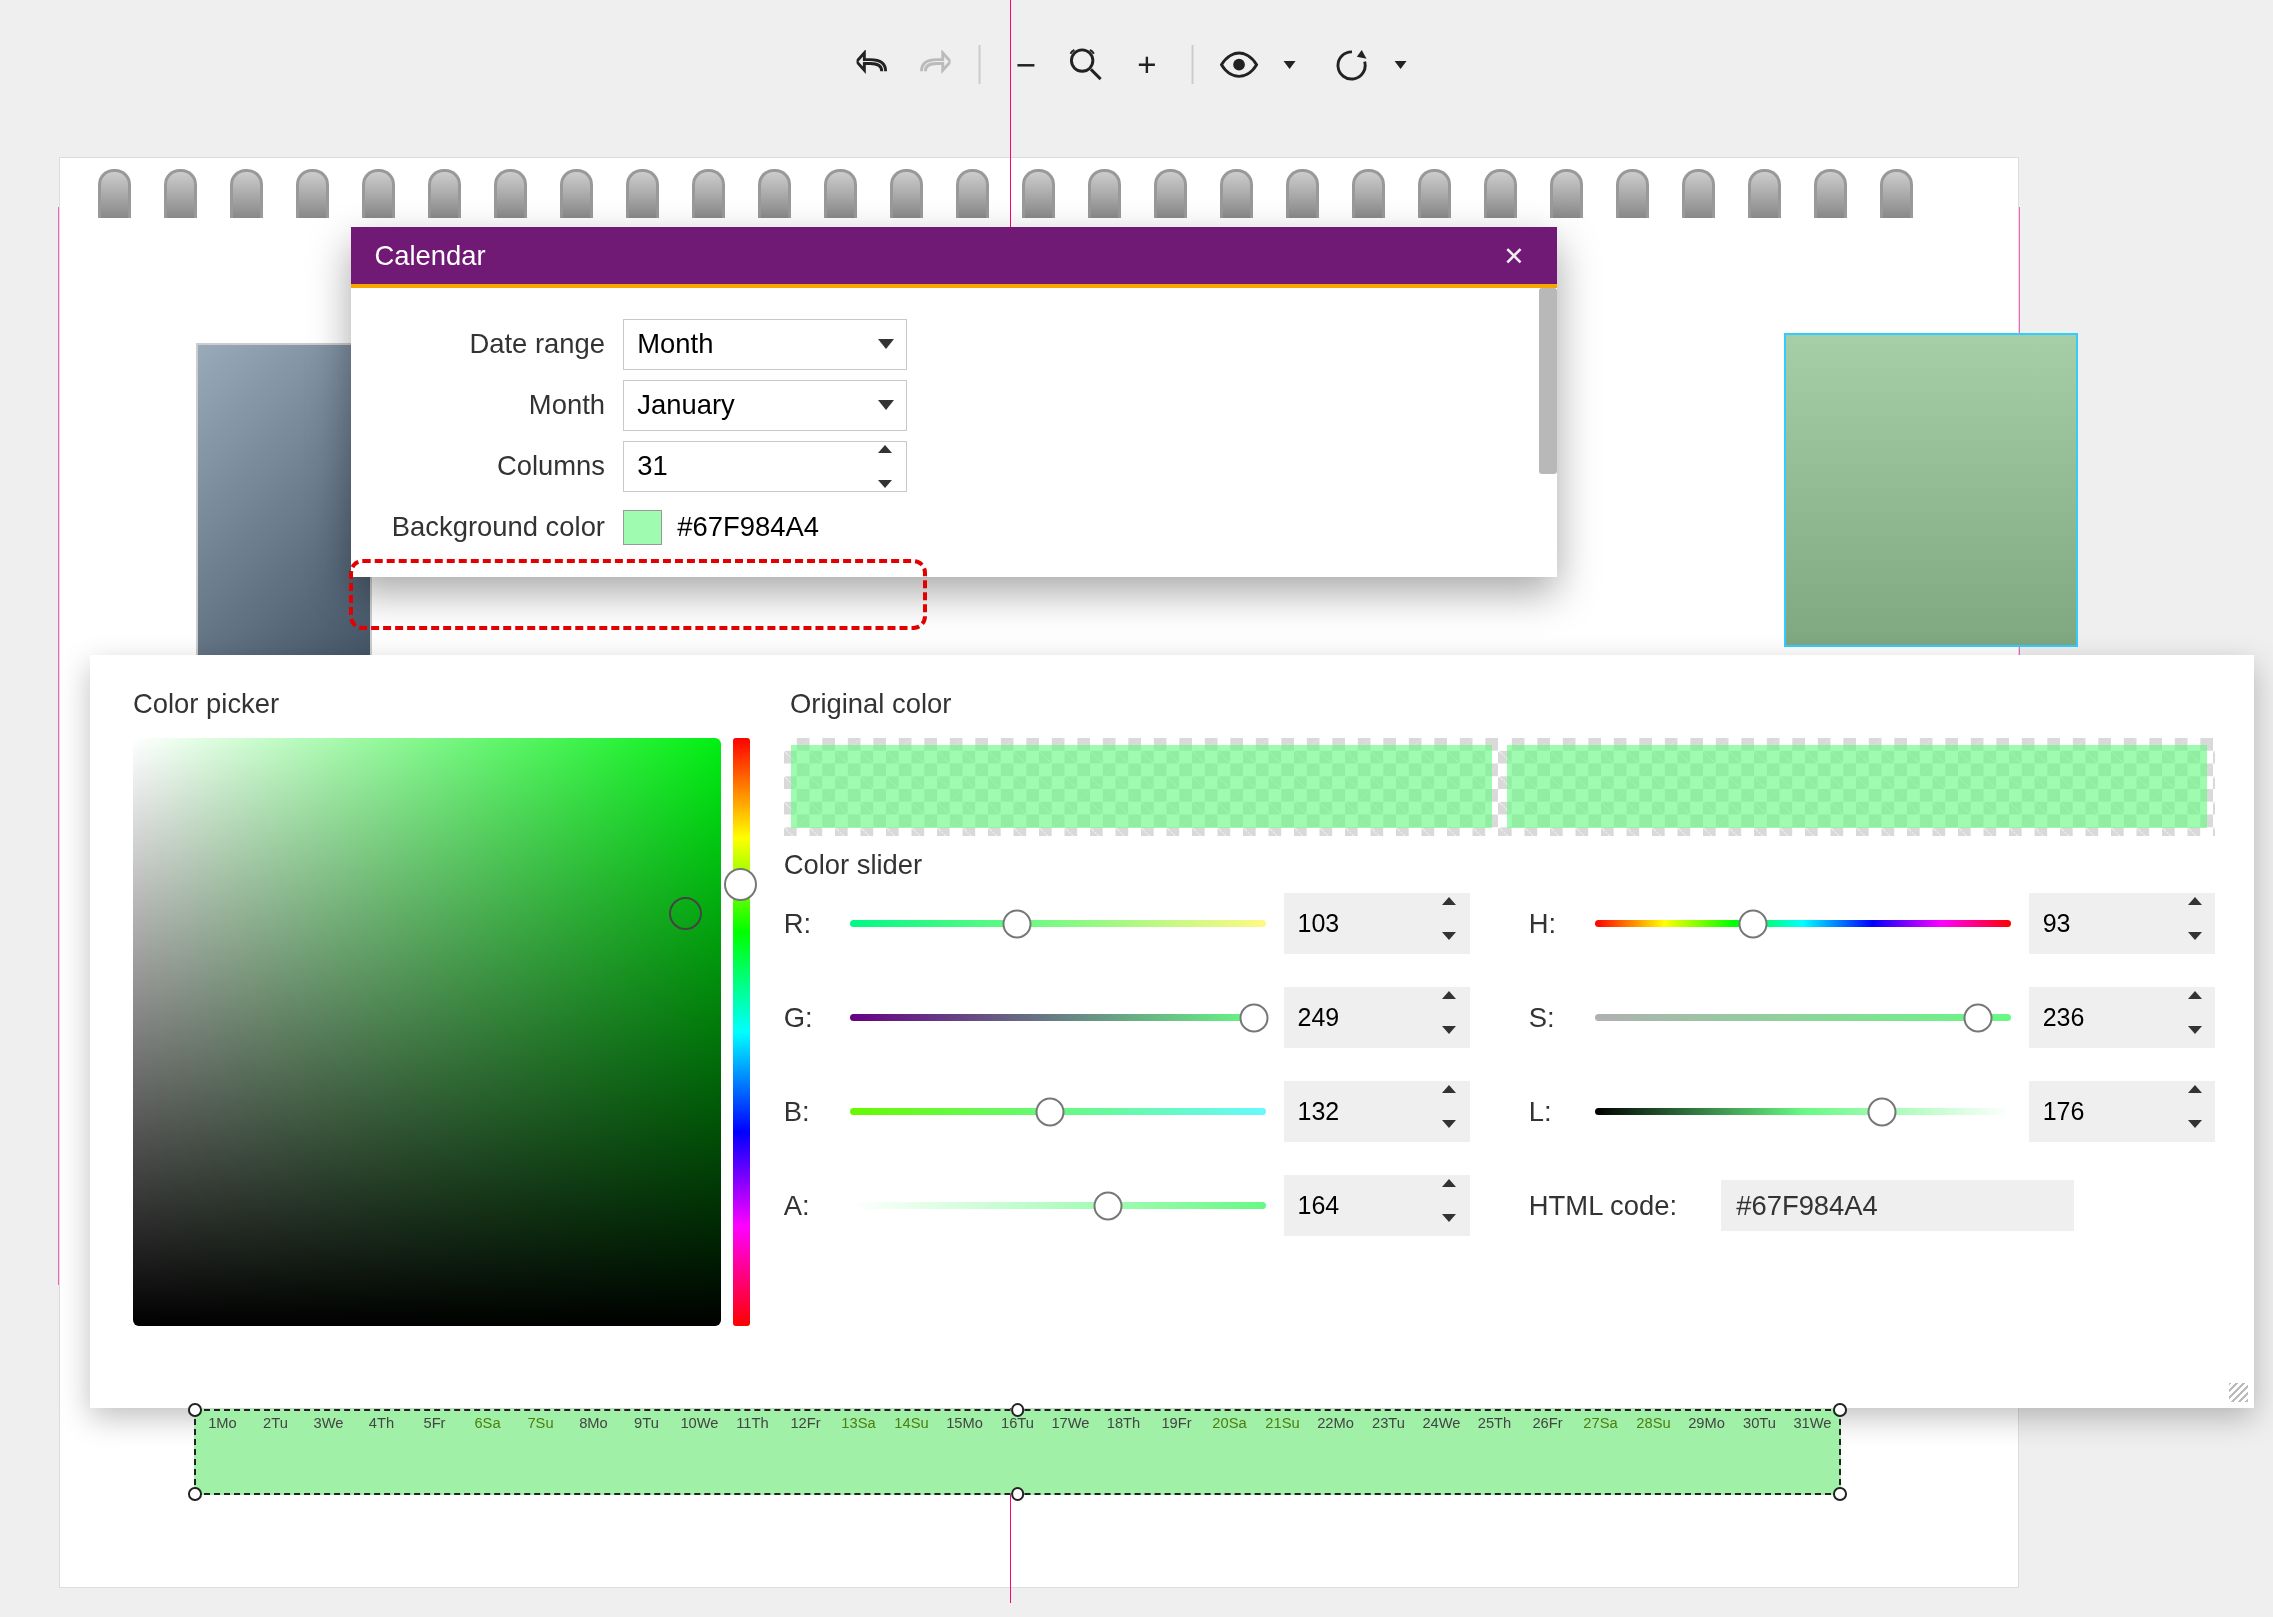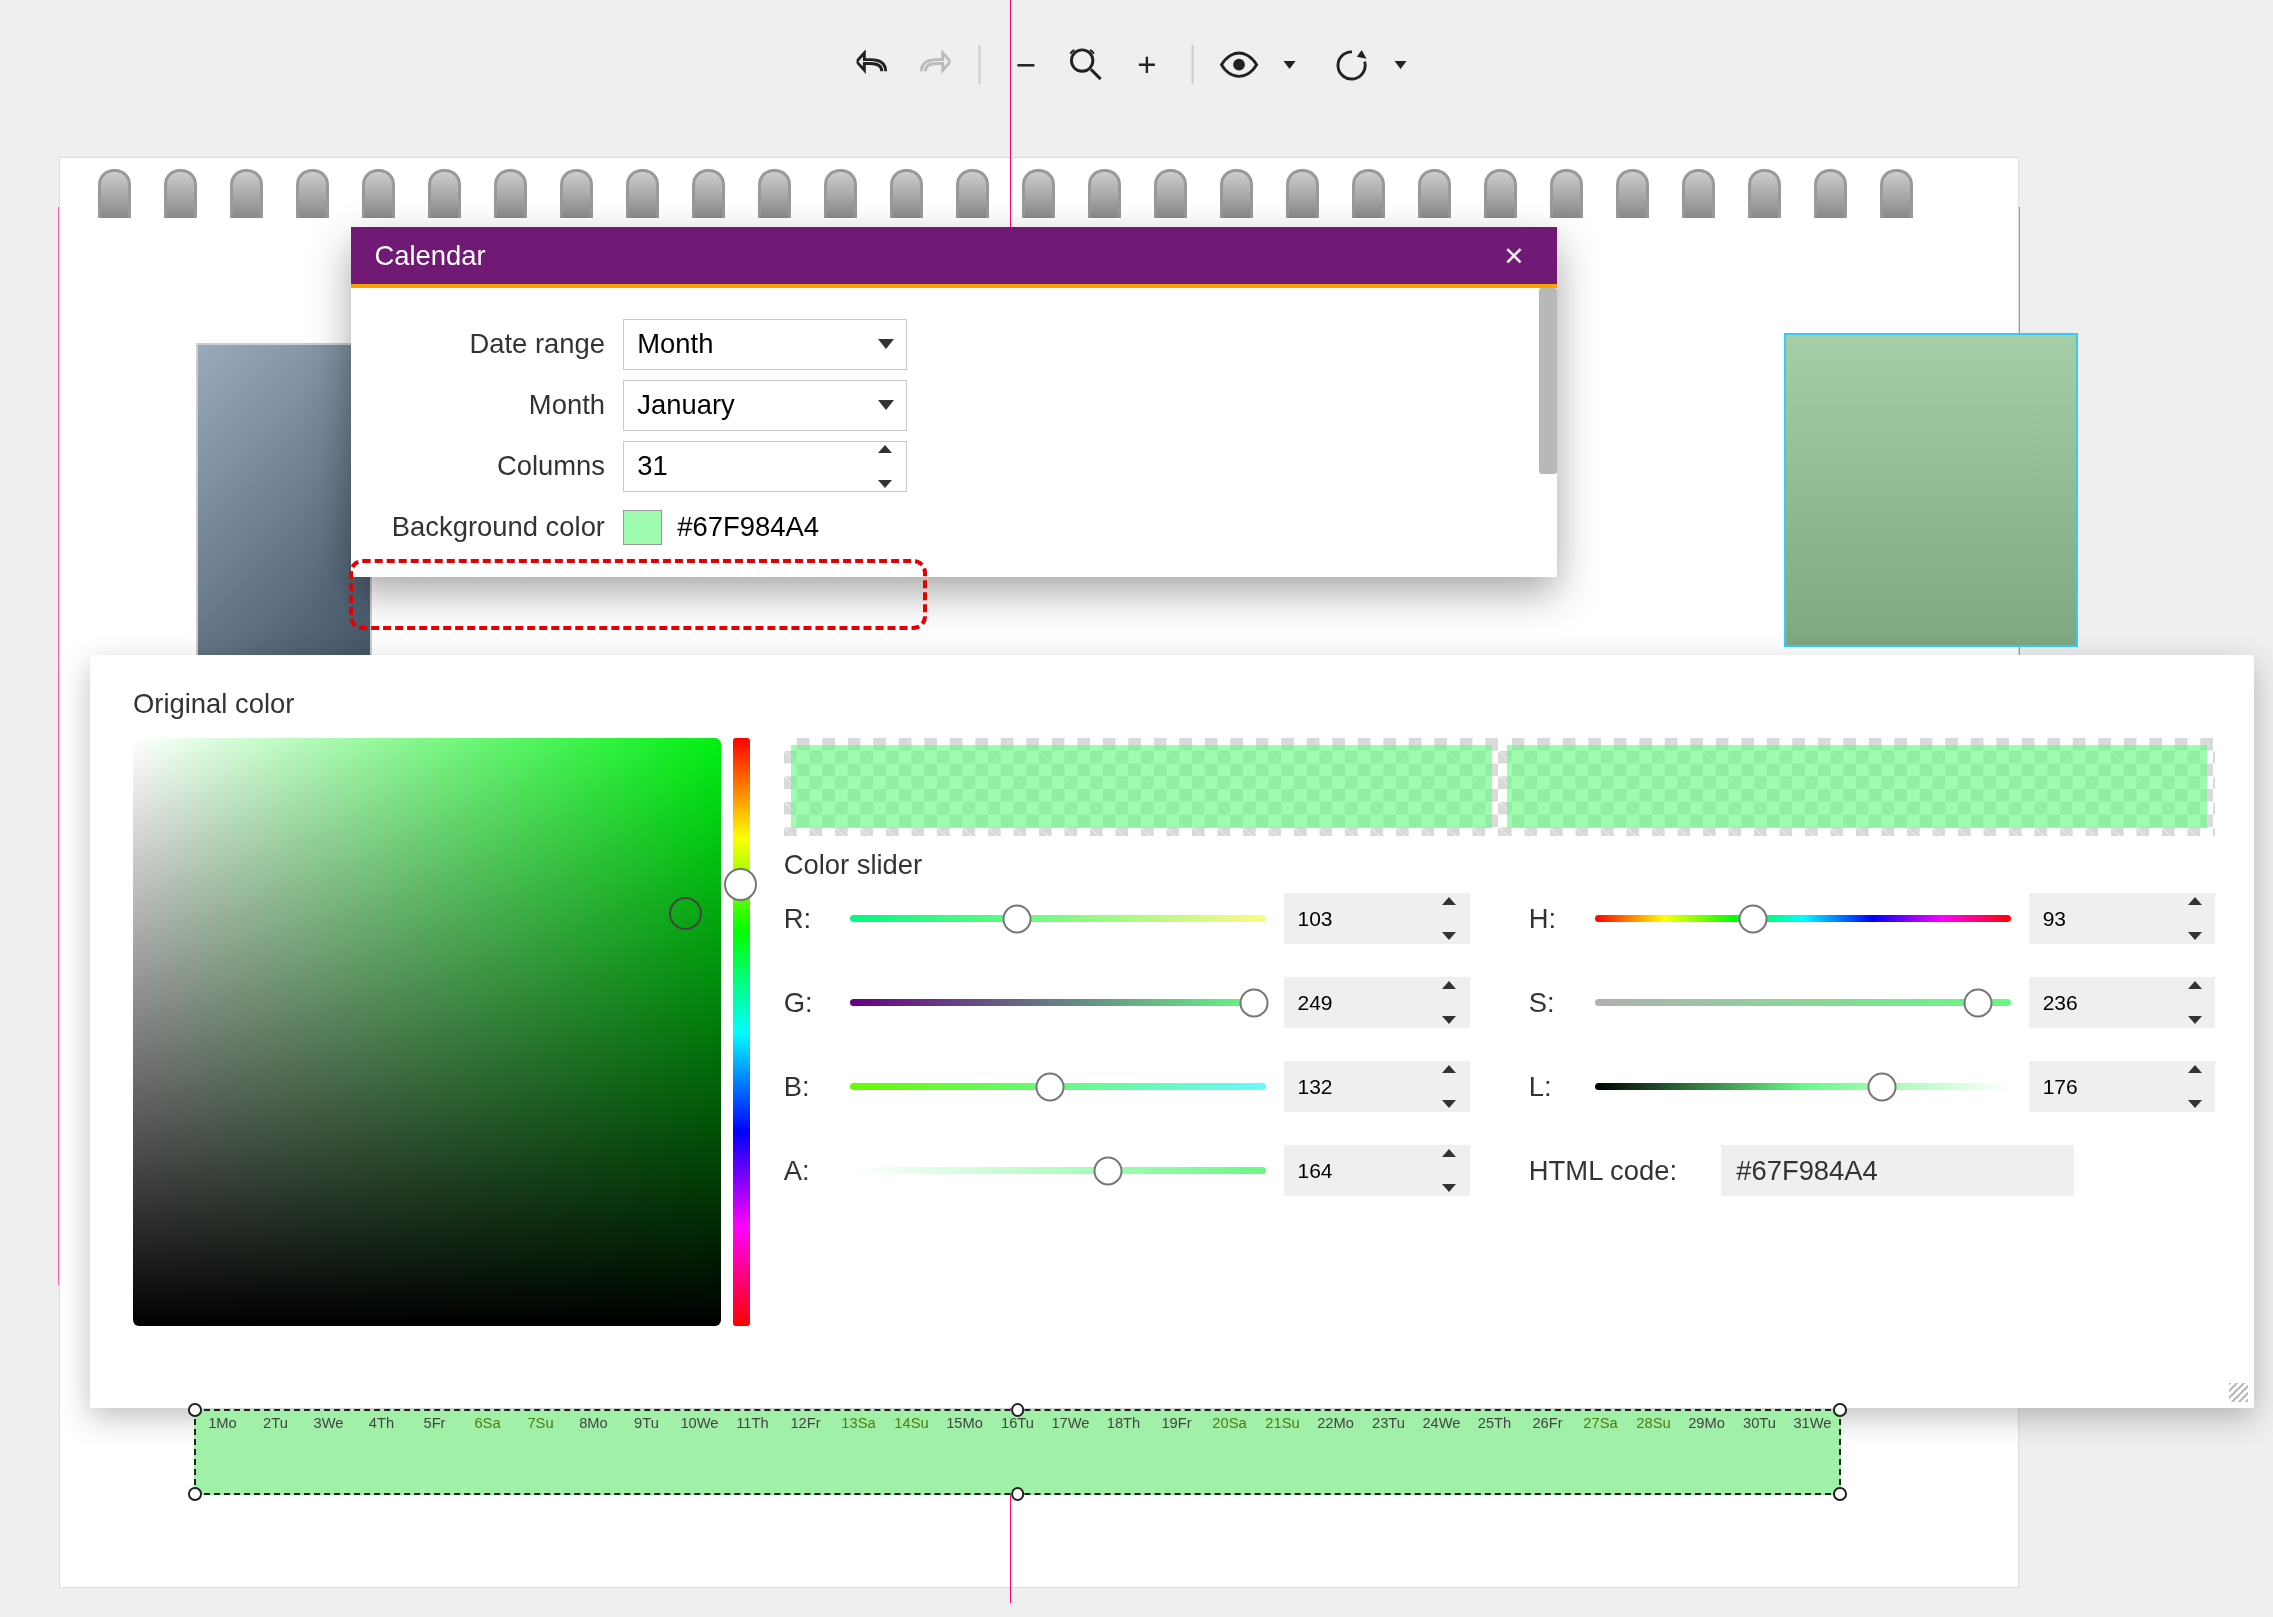--- a/index.html
+++ b/index.html
@@ -70,21 +70,21 @@
       linear-gradient(-45deg,transparent 75%,#d9d9d9 75%);
      background-size:25.5px 25.5px; background-position:0 0,0 12.7px,12.7px -12.7px,-12.7px 0; }
   .cp-fill { position:absolute; inset:7.8px; }
 
   .slider-title { font-size:27.4px; color:#333; margin-bottom:11.8px; }
   .sliders { display:grid; grid-template-columns: 1fr 1fr; column-gap:59px; row-gap:33px; }
   .slider-row { display:grid; grid-template-columns: 49px 1fr 186px; align-items:center; gap:17.6px; }
   .slider-row .lab { font-size:27.4px; color:#333; }
   .track { height:7.8px; border-radius:3.9px; position:relative; }
   .thumb { position:absolute; top:50%; transform:translate(-50%,-50%); width:29px; height:29px; background:#fff; border:2.9px solid #777; border-radius:50%; }
-  .num { height:51px; border:none; background:#efefef; font-size:21px; padding:0 13.7px; display:flex; align-items:center; position:relative; }
+  .num { height:61px; border:none; background:#efefef; font-size:25px; padding:0 13.7px; display:flex; align-items:center; position:relative; }
 
   .html-row { display:grid; grid-template-columns:176px 353px; align-items:center; gap:15.7px; font-size:27.4px; color:#333; grid-column:2; }
   .html-row .val { height:51px; background:#efefef; display:flex; align-items:center; padding:0 15.7px; }
 
   .resize-grip { position:absolute; right:5.9px; bottom:5.9px; width:19.6px; height:19.6px; background:
      repeating-linear-gradient(135deg,#bbb 0 2px,transparent 2px 4.9px); }
 
   
   .cal-strip { position:absolute; left:194px; top:1409px; width:1647px; height:86px; background:#a0f0a7; border:2px dashed #222; display:flex; align-items:flex-start; padding-top:3.9px; }
   .cal-strip .cell { flex:1; font-size:14.7px; text-align:center; color:#444; }
@@ -224,20 +224,21 @@
         <span>#67F984A4</span>
       </div>
     </div>
   </div>
 </div>
 
 <div class="highlight-box"></div>
 
 <div class="picker">
   <div class="picker-headers">
+    <div class="hdr-picker">Color picker</div>
     <div class="hdr-orig">Original color</div>
   </div>
 
   <div class="picker-main">
     <div class="sv-wrap">
       <div class="sv-area">
         <div class="sv-thumb" id="sv-thumb" style="left: calc(94% - 16.7px); top: calc(30% - 16.7px);"></div>
       </div>
       <div class="hue-strip">
         <div class="hue-thumb" id="hue-thumb" style="top: calc(25% - 16.7px);"></div>

